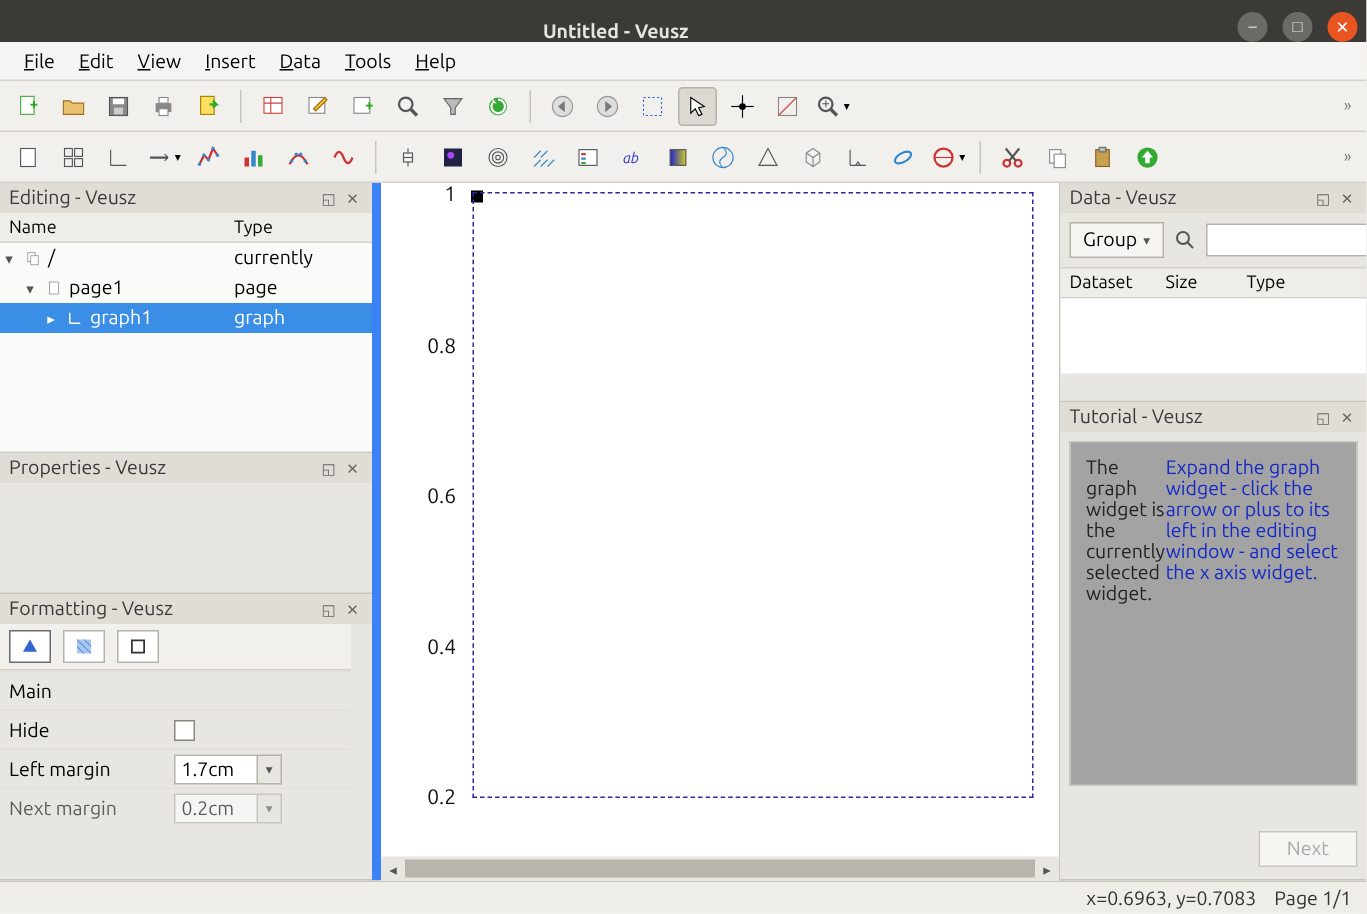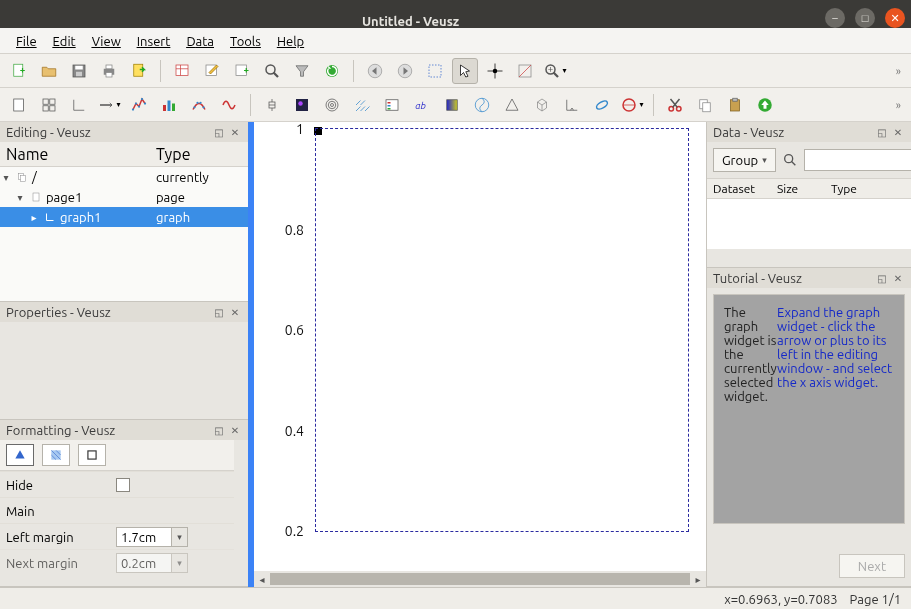--- a/index.html
+++ b/index.html
@@ -6,21 +6,21 @@
   body { width: 911px; height: 609px; background: #f0f0f0; display: flex; flex-direction: column; overflow: hidden; }
 
   
   .titlebar { height: 28px; background: #3b3a37; color: #e6e4df; display: flex; align-items: flex-end; padding: 0 6px; }
   .titlebar .title { flex: 1; text-align: center; font-weight: 600; }
   .winbtn { width: 20px; height: 20px; border-radius: 10px; margin-left: 10px; display: flex; align-items: center; justify-content: center; font-size: 11px; color: #3b3a37; }
   .winbtn.min, .winbtn.max { background: #6c6a65; color: #e6e4df; }
   .winbtn.close { background: #e95420; color: #fff; }
 
   
-  .menubar { height: 26px; background: #f5f4f2; display: flex; align-items: center; padding: 0 8px; border-bottom: 1px solid #d5d2cc; text-decoration: underline; }
+  .menubar { height: 26px; background: #f5f4f2; display: flex; align-items: center; padding: 0 8px; border-bottom: 1px solid #d5d2cc; }
   .menuitem { padding: 2px 8px; cursor: default; }
   .menuitem u { text-decoration: underline; }
 
   
   .toolbar { background: #f2f0ec; display: flex; align-items: center; padding: 2px 6px; gap: 4px; border-bottom: 1px solid #d5d2cc; flex-wrap: nowrap; min-height: 34px; }
   .tbtn { width: 26px; height: 26px; display: flex; align-items: center; justify-content: center; border: 1px solid transparent; border-radius: 3px; cursor: default; }
   .tbtn svg { width: 18px; height: 18px; }
   .tbtn.pressed { background: #dcd9d2; border-color: #b5b2aa; }
   .sep { width: 1px; height: 22px; background: #c8c5be; margin: 0 4px; }
   .overflow { margin-left: auto; color: #777; font-size: 11px; padding: 0 4px; }
@@ -32,21 +32,21 @@
   .center { flex: 1; display: flex; flex-direction: column; background: #fff; position: relative; }
 
   .panel { background: #e8e6e1; border-bottom: 1px solid #c8c5be; display: flex; flex-direction: column; }
   .panel-title { height: 20px; display: flex; align-items: center; padding: 0 6px; font-size: 12px; color: #3a3a3a; background: #e0ddd6; }
   .panel-title .pbtns { margin-left: auto; display: flex; gap: 2px; }
   .pbtn { width: 14px; height: 14px; font-size: 10px; color: #666; display:flex; align-items:center; justify-content:center;}
   .panel-body { flex: 1; background: #fafaf8; overflow: hidden; font-size: 12px; }
 
   
   .tree-header { display: flex; background: #efede8; border-bottom: 1px solid #d5d2cc; }
-  .tree-header div { padding: 3px 6px; font-size: 16px; }
+  .tree-header div { padding: 3px 6px; font-size: 12px; }
   .tree-header .c1 { width: 150px; }
   .tree-row { display: flex; align-items: center; height: 20px; }
   .tree-row .c1 { width: 150px; display: flex; align-items: center; }
   .tree-row .c2 { padding-left: 6px; }
   .tree-row.sel { background: #3a8ee6; color: #fff; }
   .twist { width: 12px; text-align: center; color: #555; font-size: 10px; }
   .tree-row.sel .twist { color: #fff; }
   .ticon { width: 14px; height: 14px; margin: 0 3px; display:inline-flex; align-items:center; justify-content:center; }
 
   
@@ -457,21 +457,21 @@
                   <path d="M5 19V5M5 19H19" stroke="#fff" fill="none" stroke-width="2"></path>
                 </svg>
               </span>
               <span>graph1</span>
             </div>
           <div class="c2">graph</div>
         </div>
       </div>
     </div>
 
-    <div class="panel" style="height:118px;">
+    <div class="panel" style="height:94px;">
       <div class="panel-title">
         <span>Properties - Veusz</span>
         <div class="pbtns">
             <div class="pbtn">◱</div>
             <div class="pbtn">✕</div>
           </div>
       </div>
     </div>
 
     <div class="panel" style="flex:1; position:relative;">
@@ -496,27 +496,27 @@
               </svg>
             </div>
           <div class="fmt-tab">
               <svg width="14" height="14" viewBox="0 0 24 24">
                 <rect x="5" y="5" width="14" height="14" fill="none" stroke="#333" stroke-width="2"></rect>
               </svg>
             </div>
         </div>
         <div class="fmt-grid">
           <div class="fmt-row">
+              <div class="lab">Main</div>
+            </div>
+          <div class="fmt-row">
               <div class="lab">Hide</div>
               <div class="val">
                 <div class="chk"></div>
               </div>
-            </div>
-          <div class="fmt-row">
-              <div class="lab">Main</div>
             </div>
           <div class="fmt-row">
               <div class="lab">Left margin</div>
               <div class="val">
                 <input value="1.7cm" style="">
                 <div class="dd">▾</div>
               </div>
             </div>
           <div class="fmt-row" style="opacity:.6;">
               <div class="lab">Next margin</div>

